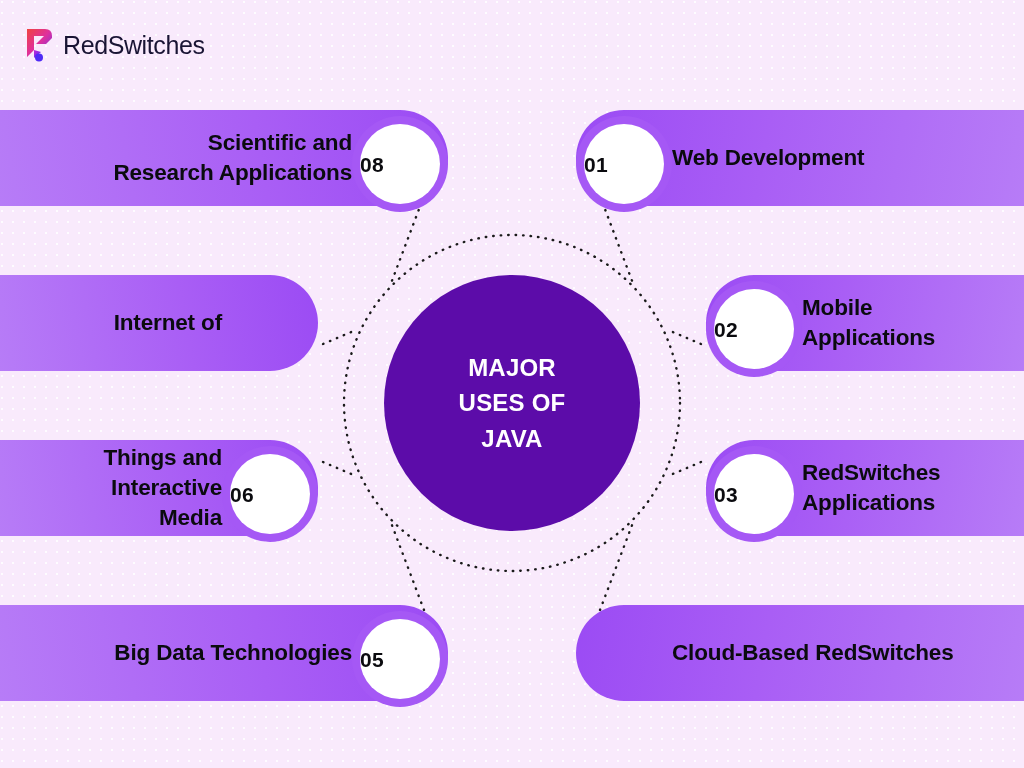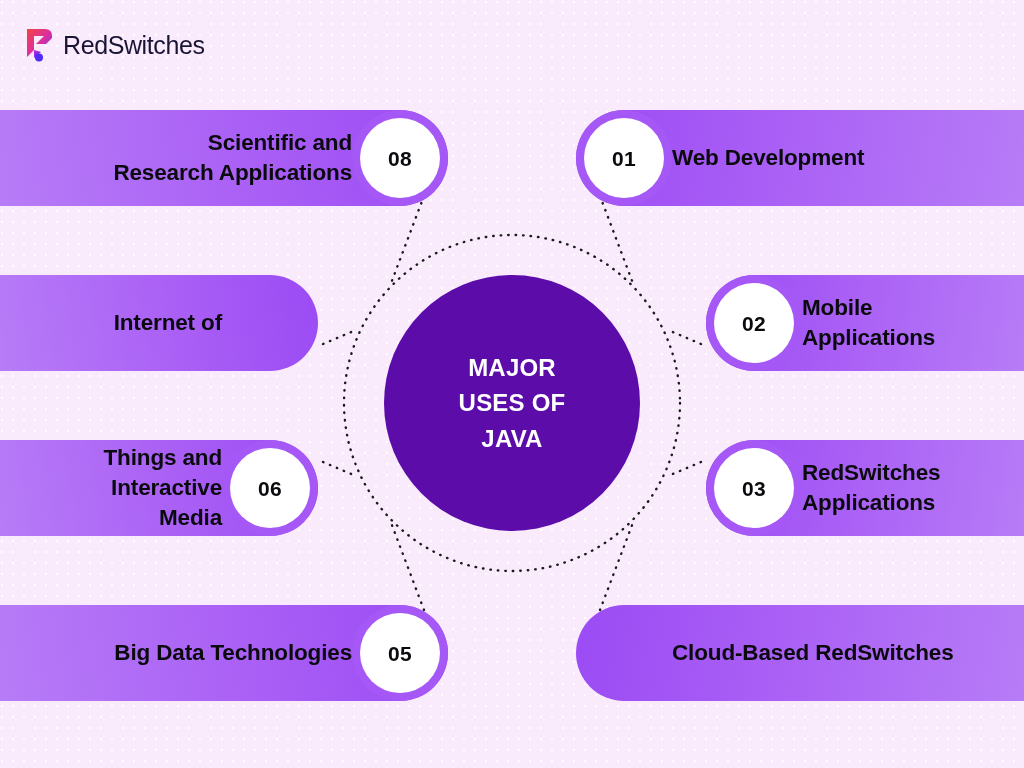--- a/index.html
+++ b/index.html
@@ -129,29 +129,28 @@
     line-height: 1.32;
     letter-spacing: -0.15px;
   }
   .row.right .label { text-align: left; }
   .row.left  .label { text-align: right; }
   .row .label span { display: block; white-space: nowrap; }
 
   
   .badge {
     position: absolute;
-    top: 8px;
+    top: 14px;
     width: 80px;
     height: 80px;
     border-radius: 50%;
     background: #ffffff;
     box-shadow: 0 0 0 8px #a558f5;
     display: flex;
     align-items: center;
-    justify-content: center;
     z-index: 5;
   }
   .row.right .badge { left: 8px; }
   .row.left  .badge { right: 8px; }
   .badge .num {
     font-size: 21px;
     font-weight: 700;
     color: #0b0b0f;
     letter-spacing: 0.4px;
     line-height: 1;

